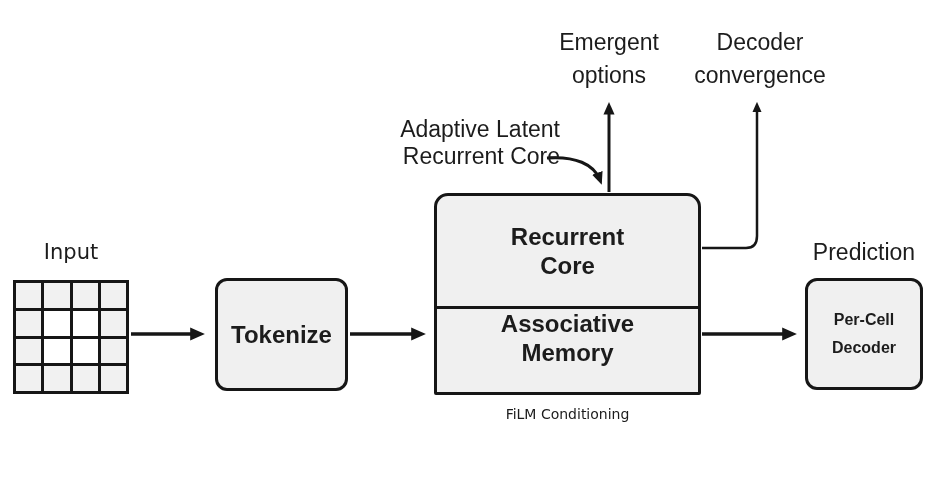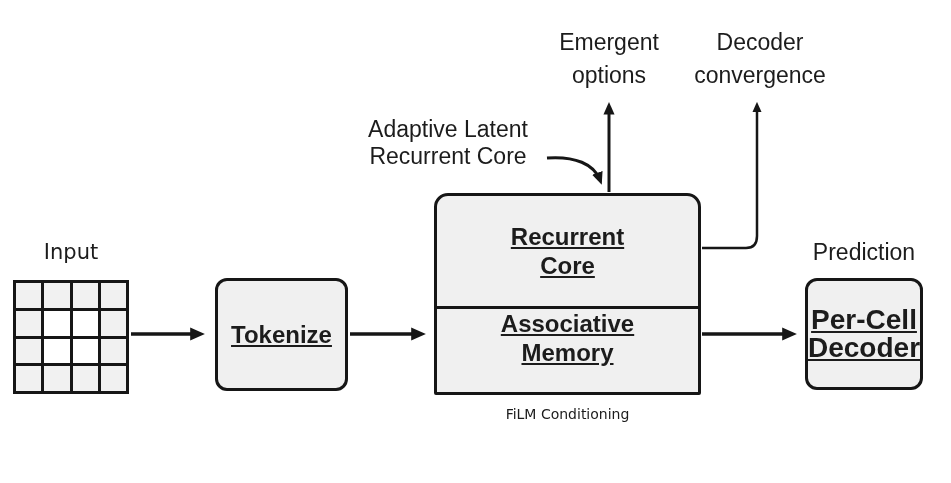--- a/index.html
+++ b/index.html
@@ -12,52 +12,51 @@
     overflow:hidden;
   }
   .arrows-layer{position:absolute;left:0;top:0;width:951px;height:483px;z-index:1;}
   .node{
     position:absolute;
     background:#f0f0f0;
     border:3px solid #161616;
     box-sizing:border-box;
     display:flex;align-items:center;justify-content:center;
     z-index:2;
-    text-decoration:underline;
   }
   .node-label{
     font-weight:bold;
     font-size:24px;
     line-height:29px;
     text-align:center;
     white-space:pre-line;
     color:#1c1c1c;
   }
   .tokenize-box{left:215px;top:278px;width:133px;height:113px;border-radius:12px;}
   .main-box{
     left:434px;top:193px;width:267px;height:202px;
     border-radius:14px 14px 2px 2px;
     flex-direction:column;align-items:stretch;justify-content:flex-start;
     padding:0;
   }
   .core-section{height:110px;display:flex;align-items:center;justify-content:center;}
   .mem-section{flex:1;border-top:3px solid #161616;display:flex;align-items:flex-start;justify-content:center;}
   .decoder-box{left:805px;top:278px;width:118px;height:112px;border-radius:12px;}
-  .decoder-box .node-label{font-size:28px;line-height:28px;}
+  .decoder-box .node-label{font-size:16px;line-height:28px;}
   .free-label{
     position:absolute;z-index:2;
     text-align:center;white-space:pre-line;
     font-size:23px;line-height:33px;color:#1c1c1c;
   }
   .input-label{left:13px;top:236px;width:116px;font-size:21px;font-family:"DejaVu Sans",sans-serif;text-align:center;}
   .film-label{left:420px;top:398px;width:295px;font-size:14px;font-family:"DejaVu Sans",sans-serif;}
   .prediction-label{left:798px;top:236px;width:132px;}
   .emergent-label{left:539px;top:26px;width:140px;}
   .implicit-label{left:673px;top:26px;width:174px;}
-  .annotation-label{left:352px;top:116px;width:192px;line-height:27px;}
+  .annotation-label{left:368px;top:116px;width:192px;line-height:27px;text-align:right;}
   .input-grid{
     position:absolute;left:13px;top:280px;width:116px;height:114px;
     box-sizing:border-box;border:3px solid #161616;background:#161616;
     display:grid;grid-template-columns:repeat(4,1fr);grid-template-rows:repeat(4,1fr);
     gap:3px;z-index:2;
   }
   .cell{width:100%;height:100%;}
   .cell-gray{background:#f1f1f1;}
   .cell-white{background:#ffffff;}
 </style>

